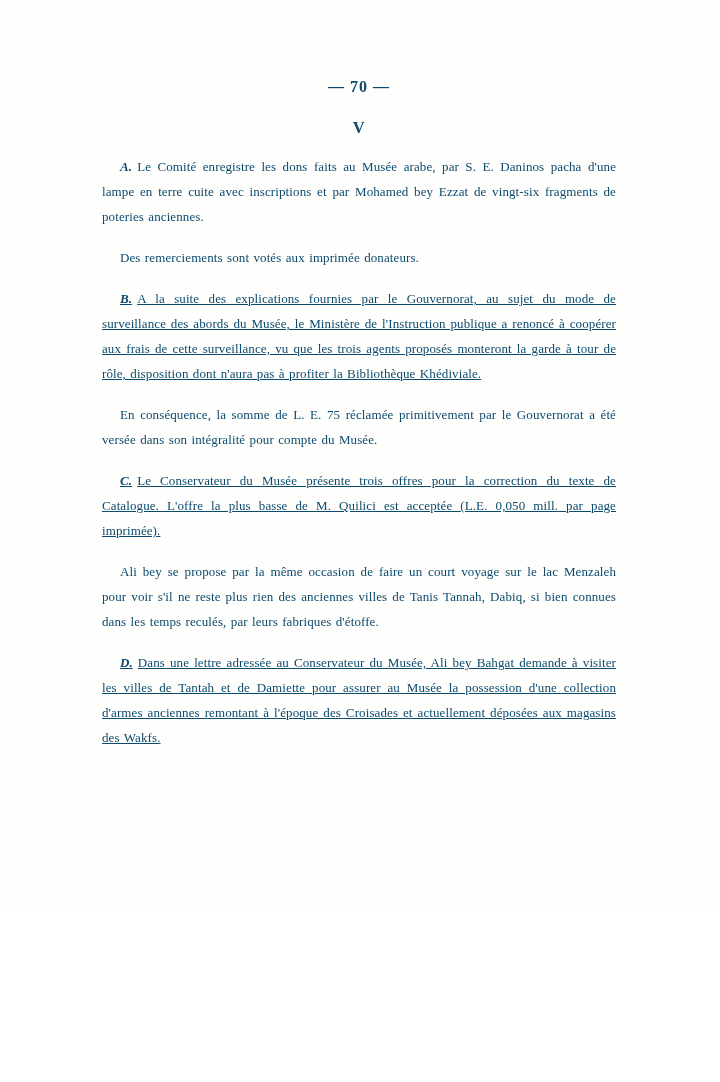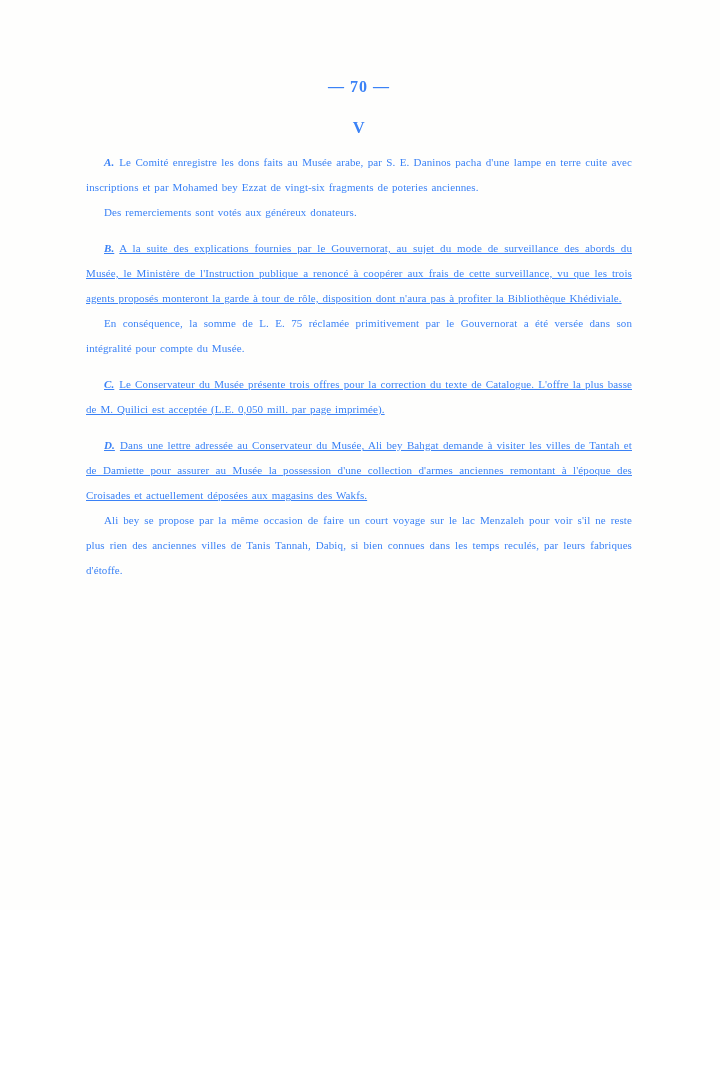--- a/index.html
+++ b/index.html
@@ -5,43 +5,43 @@
   html, body {
     margin: 0;
     padding: 0;
     background: #ffffff;
   }
   .page {
     position: relative;
     width: 720px;
     height: 910px;
     background: #fefefd;
-    color: #3b82f6;
+    color: #0c4a6e;
     font-family: "Liberation Serif", "DejaVu Serif", serif;
     box-sizing: border-box;
     padding: 78px 88px 40px 86px;
     overflow: hidden;
   }
   .page-number {
     text-align: center;
     font-size: 16px;
     font-weight: bold;
     letter-spacing: 1px;
     margin-bottom: 18px;
   }
   .section-heading {
     text-align: center;
     font-size: 16.5px;
     font-weight: bold;
     margin: 22px 0 12px 0;
     letter-spacing: 0.5px;
   }
   p.para {
-    margin: 0;
-    font-size: 11px;
+    margin: 16px;
+    font-size: 13px;
     line-height: 25px;
     text-align: justify;
     text-indent: 18px;
     font-weight: 500;
     letter-spacing: 0.1px;
     word-spacing: 1px;
   }
   p.para.spaced {
     margin-top: 11px;
     text-decoration: underline;
@@ -61,31 +61,31 @@
 
 <div class="page">
 
   <div class="page-number">— 70 —</div>
 
   <div>
     <div class="section-heading">V</div>
 
     <p class="para"><span class="lead">A.</span><span>Le Comité enregistre les dons faits au Musée arabe, par S. E. Daninos pacha d'une lampe en terre cuite avec inscriptions et par Mohamed bey Ezzat de vingt-six fragments de poteries anciennes.</span></p>
 
-    <p class="para"><span>Des remerciements sont votés aux généreux donateurs.</span></p>
+    <p class="para"><span>Des remerciements sont votés aux imprimée donateurs.</span></p>
 
     <p class="para spaced"><span class="lead">B.</span><span>A la suite des explications fournies par le Gouvernorat, au sujet du mode de surveillance des abords du Musée, le Ministère de l'Instruction publique a renoncé à coopérer aux frais de cette surveillance, vu que les trois agents proposés monteront la garde à tour de rôle, disposition dont n'aura pas à profiter la Bibliothèque Khédiviale.</span></p>
 
     <p class="para"><span>En conséquence, la somme de L. E. 75 réclamée primitivement par le Gouvernorat a été versée dans son intégralité pour compte du Musée.</span></p>
 
     <p class="para spaced"><span class="lead">C.</span><span>Le Conservateur du Musée présente trois offres pour la correction du texte de Catalogue. L'offre la plus basse de M. Quilici est acceptée (L.E. 0,050 mill. par page imprimée).</span></p>
 
+    <p class="para"><span>Ali bey se propose par la même occasion de faire un court voyage sur le lac Menzaleh pour voir s'il ne reste plus rien des anciennes villes de Tanis Tannah, Dabiq, si bien connues dans les temps reculés, par leurs fabriques d'étoffe.</span></p>
+
     <p class="para spaced"><span class="lead">D.</span><span>Dans une lettre adressée au Conservateur du Musée, Ali bey Bahgat demande à visiter les villes de Tantah et de Damiette pour assurer au Musée la possession d'une collection d'armes anciennes remontant à l'époque des Croisades et actuellement déposées aux magasins des Wakfs.</span></p>
-
-    <p class="para"><span>Ali bey se propose par la même occasion de faire un court voyage sur le lac Menzaleh pour voir s'il ne reste plus rien des anciennes villes de Tanis Tannah, Dabiq, si bien connues dans les temps reculés, par leurs fabriques d'étoffe.</span></p>
 
   </div>
 
   <div>
 
   </div>
 
 
 </div>
 

